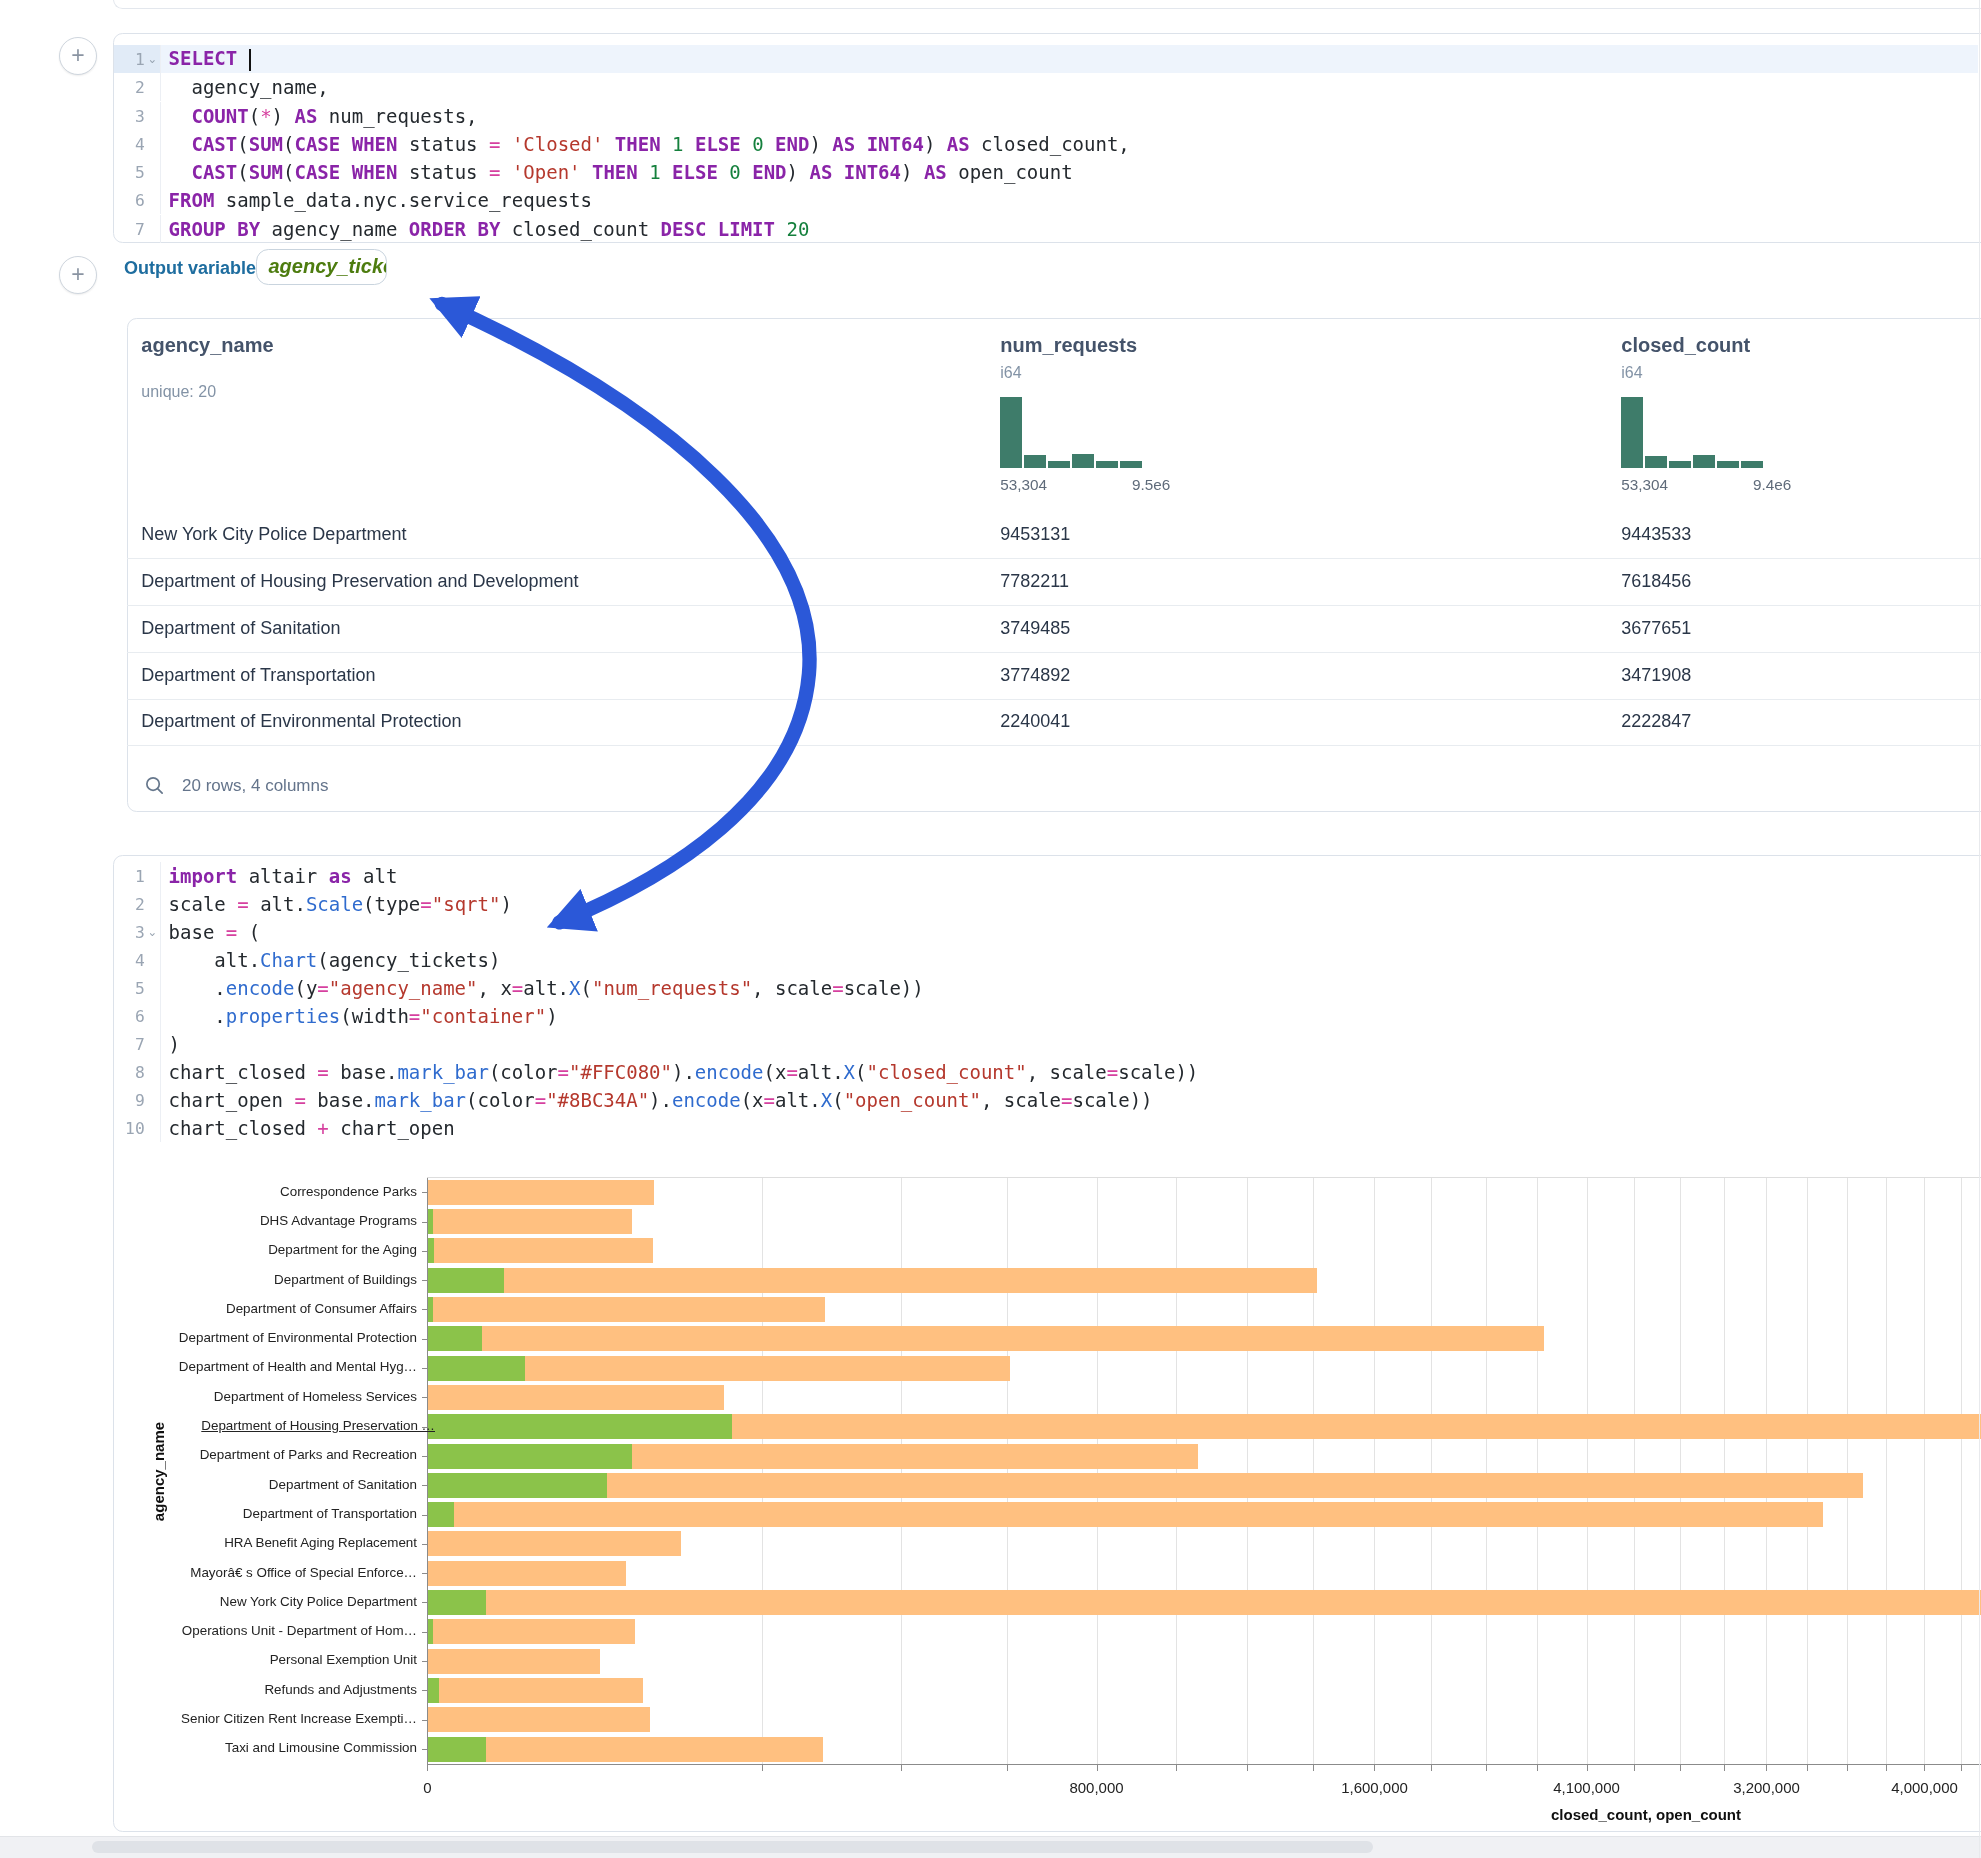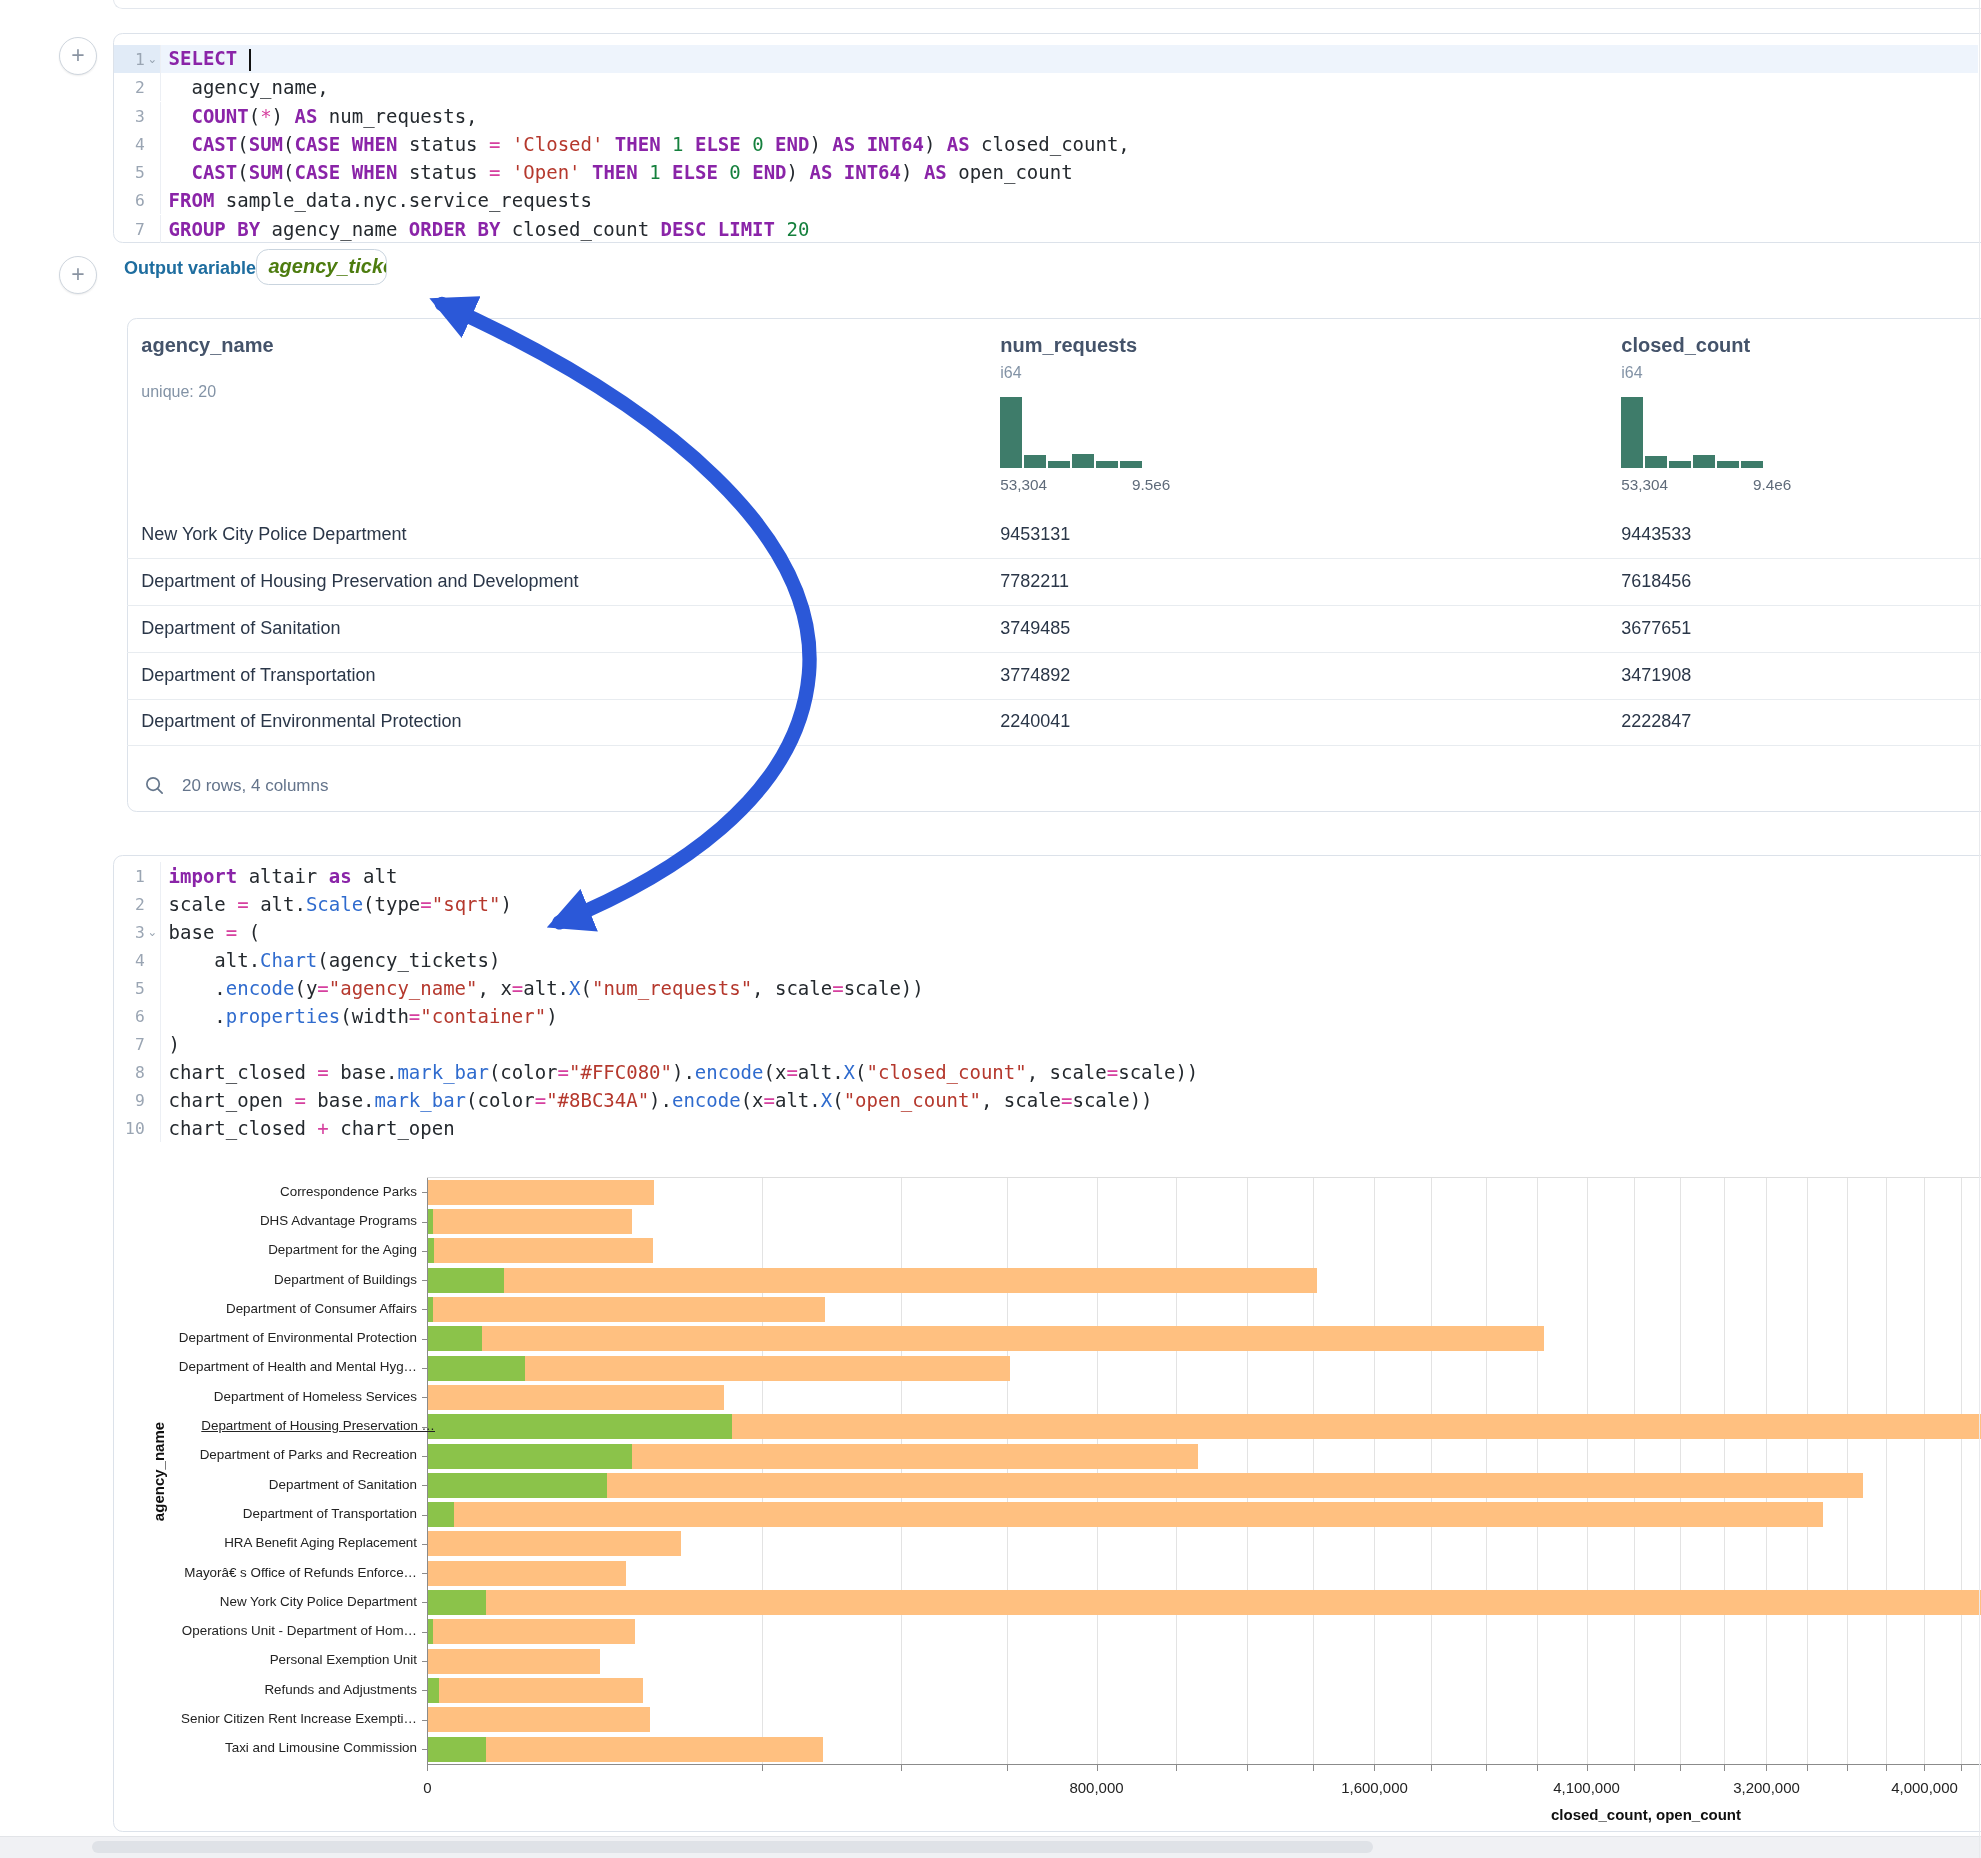--- a/index.html
+++ b/index.html
@@ -390,21 +390,21 @@
       <div class="ylab" style="left: 130px; top: 1477px;">Department of Sanitation</div>
       <div class="bar" style="left: 428px; top: 1502px; width: 1395px; background: rgb(255, 192, 128);"></div>
       <div class="bar" style="left: 428px; top: 1502px; width: 26px; background: rgb(139, 195, 74);"></div>
       <div class="ytick" style="left: 422px; top: 1515px;"></div>
       <div class="ylab" style="left: 130px; top: 1506px;">Department of Transportation</div>
       <div class="bar" style="left: 428px; top: 1531px; width: 253px; background: rgb(255, 192, 128);"></div>
       <div class="ytick" style="left: 422px; top: 1544px;"></div>
       <div class="ylab" style="left: 130px; top: 1535px;">HRA Benefit Aging Replacement</div>
       <div class="bar" style="left: 428px; top: 1561px; width: 198px; background: rgb(255, 192, 128);"></div>
       <div class="ytick" style="left: 422px; top: 1573px;"></div>
-      <div class="ylab" style="left: 130px; top: 1565px;">Mayorâ€ s Office of Refunds Enforce…</div>
+      <div class="ylab" style="left: 130px; top: 1565px;">Mayorâ€ s Office of Special Enforce…</div>
       <div class="bar" style="left: 428px; top: 1590px; width: 2300px; background: rgb(255, 192, 128);"></div>
       <div class="bar" style="left: 428px; top: 1590px; width: 58px; background: rgb(139, 195, 74);"></div>
       <div class="ytick" style="left: 422px; top: 1602px;"></div>
       <div class="ylab" style="left: 130px; top: 1594px;">New York City Police Department</div>
       <div class="bar" style="left: 428px; top: 1619px; width: 207px; background: rgb(255, 192, 128);"></div>
       <div class="bar" style="left: 428px; top: 1619px; width: 5.3px; background: rgb(139, 195, 74);"></div>
       <div class="ytick" style="left: 422px; top: 1632px;"></div>
       <div class="ylab" style="left: 130px; top: 1623px;">Operations Unit - Department of Hom…</div>
       <div class="bar" style="left: 428px; top: 1649px; width: 172px; background: rgb(255, 192, 128);"></div>
       <div class="ytick" style="left: 422px; top: 1661px;"></div>

